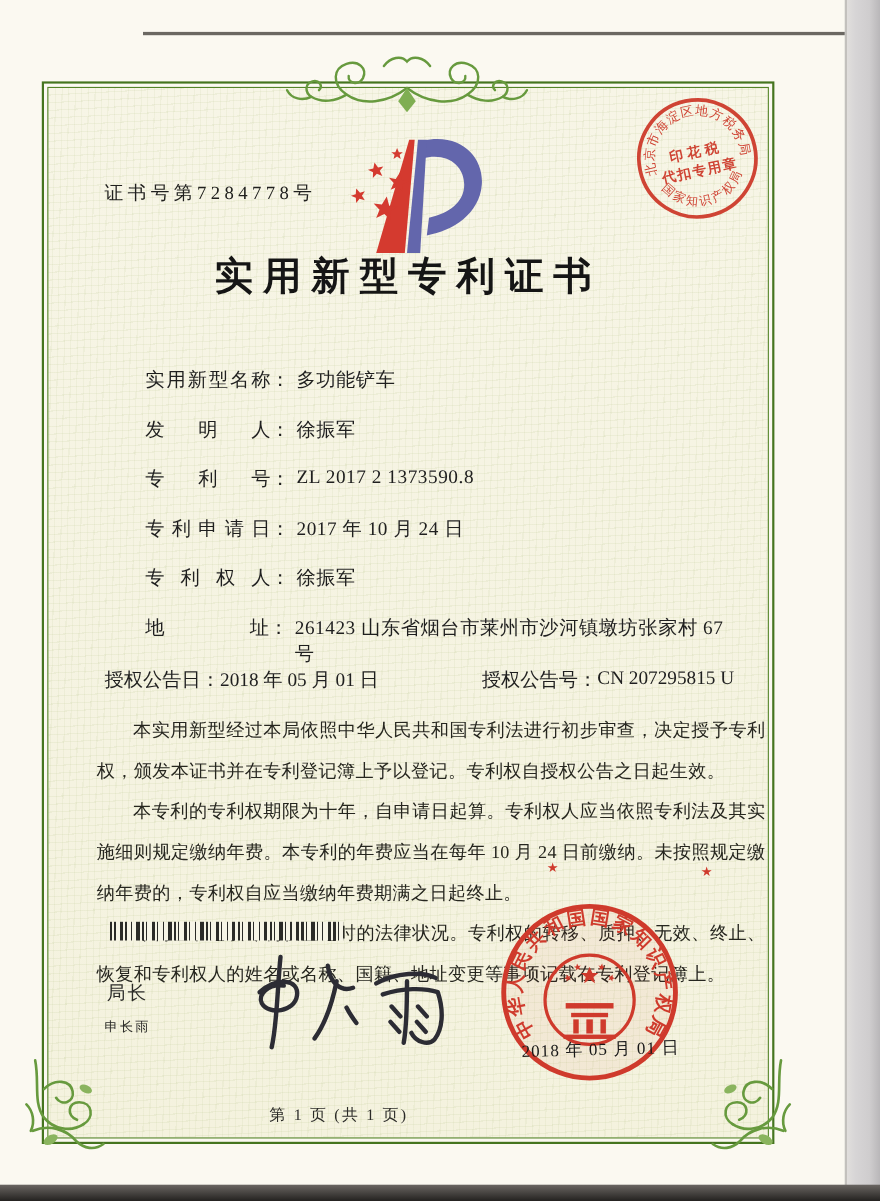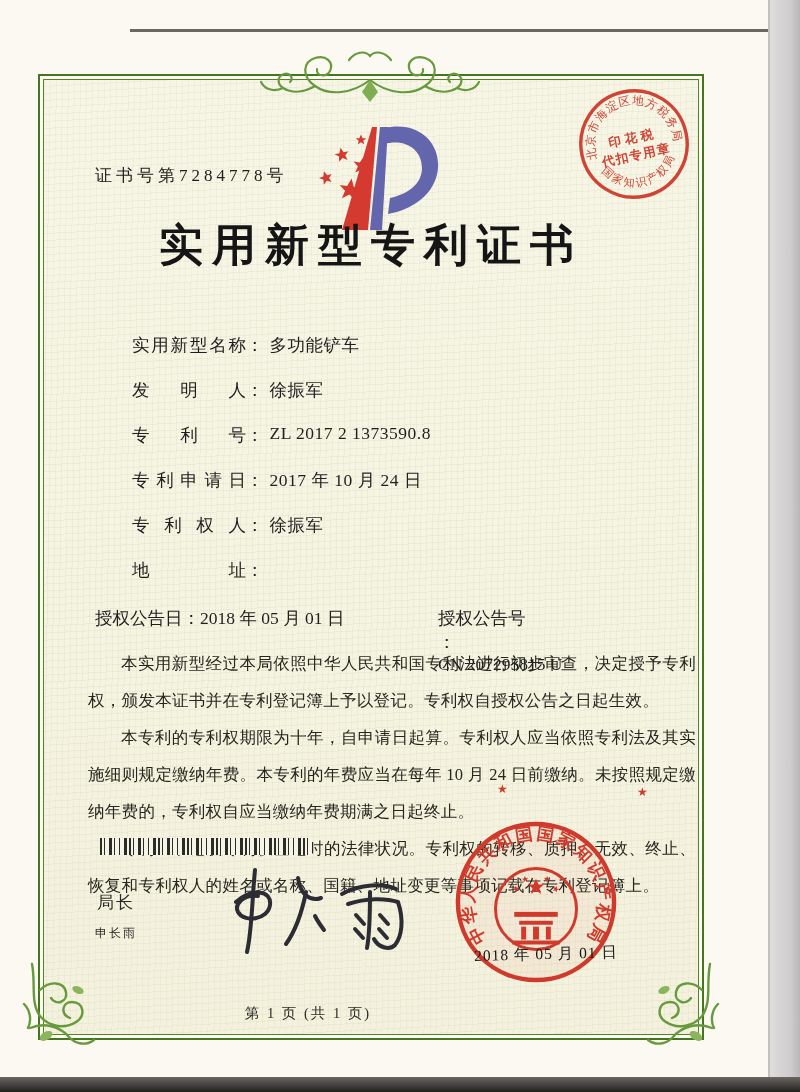--- a/index.html
+++ b/index.html
@@ -21,30 +21,30 @@
   .frame-inner{position:absolute;left:3px;top:3px;right:3px;bottom:3px;
     border:1px solid #548427;
     background:
       repeating-linear-gradient(91deg, rgba(168,185,118,.10) 0 1px, rgba(0,0,0,0) 1px 6px),
       repeating-linear-gradient(-3deg, rgba(168,185,118,.12) 0 1px, rgba(0,0,0,0) 1px 7px),
       linear-gradient(#f7f5e6,#f4f2de);}
   .ornament{position:absolute;pointer-events:none;}
   
   .cert-no{position:absolute;left:95px;top:116px;font-size:17px;letter-spacing:4px;color:#20201e;margin-top:48px;}
   .logo{position:absolute;left:312px;top:124px;}
-  .title{position:absolute;left:38px;top:216px;width:666px;text-align:center;
-    font-size:44px;font-weight:bold;letter-spacing:9px;color:#151515;}
+  .title{position:absolute;left:38px;top:228px;width:666px;text-align:center;
+    font-size:35px;font-weight:bold;letter-spacing:9px;color:#151515;}
   .fields{position:absolute;left:95px;top:333px;width:580px;font-size:17.5px;}
   .field-row{height:45px;display:flex;align-items:flex-start;margin-left:37px;}
   .f-label{display:inline-block;width:114px;text-align:justify;text-align-last:justify;}
   .f-colon{display:inline-block;margin-right:6px;}
   .f-value{display:inline-block;letter-spacing:.5px;}
   .grant-row{position:absolute;left:95px;top:606px;width:580px;font-size:17.5px;display:flex;}
   .grant-left{width:343px;display:flex;}
-  .grant-right{display:flex;flex-direction:column;}
+  .grant-right{display:flex;}
   .g-label{display:inline-block;}
   .paragraphs{position:absolute;left:88px;top:645px;width:608px;
     font-size:16.5px;line-height:37px;letter-spacing:.3px;text-align:justify;color:#26261f;}
   .paragraphs p{margin:0;text-indent:2em;}
   .barcode{position:absolute;left:100px;top:838px;width:212px;height:17px;
     background:
       repeating-linear-gradient(to right,#2b2b28 0 2px,#f6f4e6 2px 4px,#2b2b28 4px 5px,#f6f4e6 5px 9px,#2b2b28 9px 12px,#f6f4e6 12px 14px,#2b2b28 14px 15px,#f6f4e6 15px 19px,#2b2b28 19px 20px,#f6f4e6 20px 24px,#2b2b28 24px 27px,#f6f4e6 27px 29px);}
   .signoff-title{position:absolute;left:97px;top:891px;font-size:17px;letter-spacing:2px;
     font-family:Liberation Sans, sans-serif;color:#2a2a28;}
   .signoff-name{position:absolute;left:95px;top:925px;font-size:12px;letter-spacing:2px;
@@ -150,20 +150,21 @@
       <span class="f-value">2017 年 10 月 24 日</span>
   </div>
   <div class="field-row">
     <span class="f-label">专利权人</span>
       <span class="f-colon">：</span>
       <span class="f-value">徐振军</span>
   </div>
   <div class="field-row">
     <span class="f-label">地址</span>
       <span class="f-colon">：</span>
+      <span class="f-value">261423 山东省烟台市莱州市沙河镇墩坊张家村 67 号</span>
   </div>
 </div>
 
 <div class="grant-row">
   <div class="grant-left">
     <span class="g-label">授权公告日</span>
       <span>：</span>
       <span>2018 年 05 月 01 日</span>
   </div>
   <div class="grant-right">

